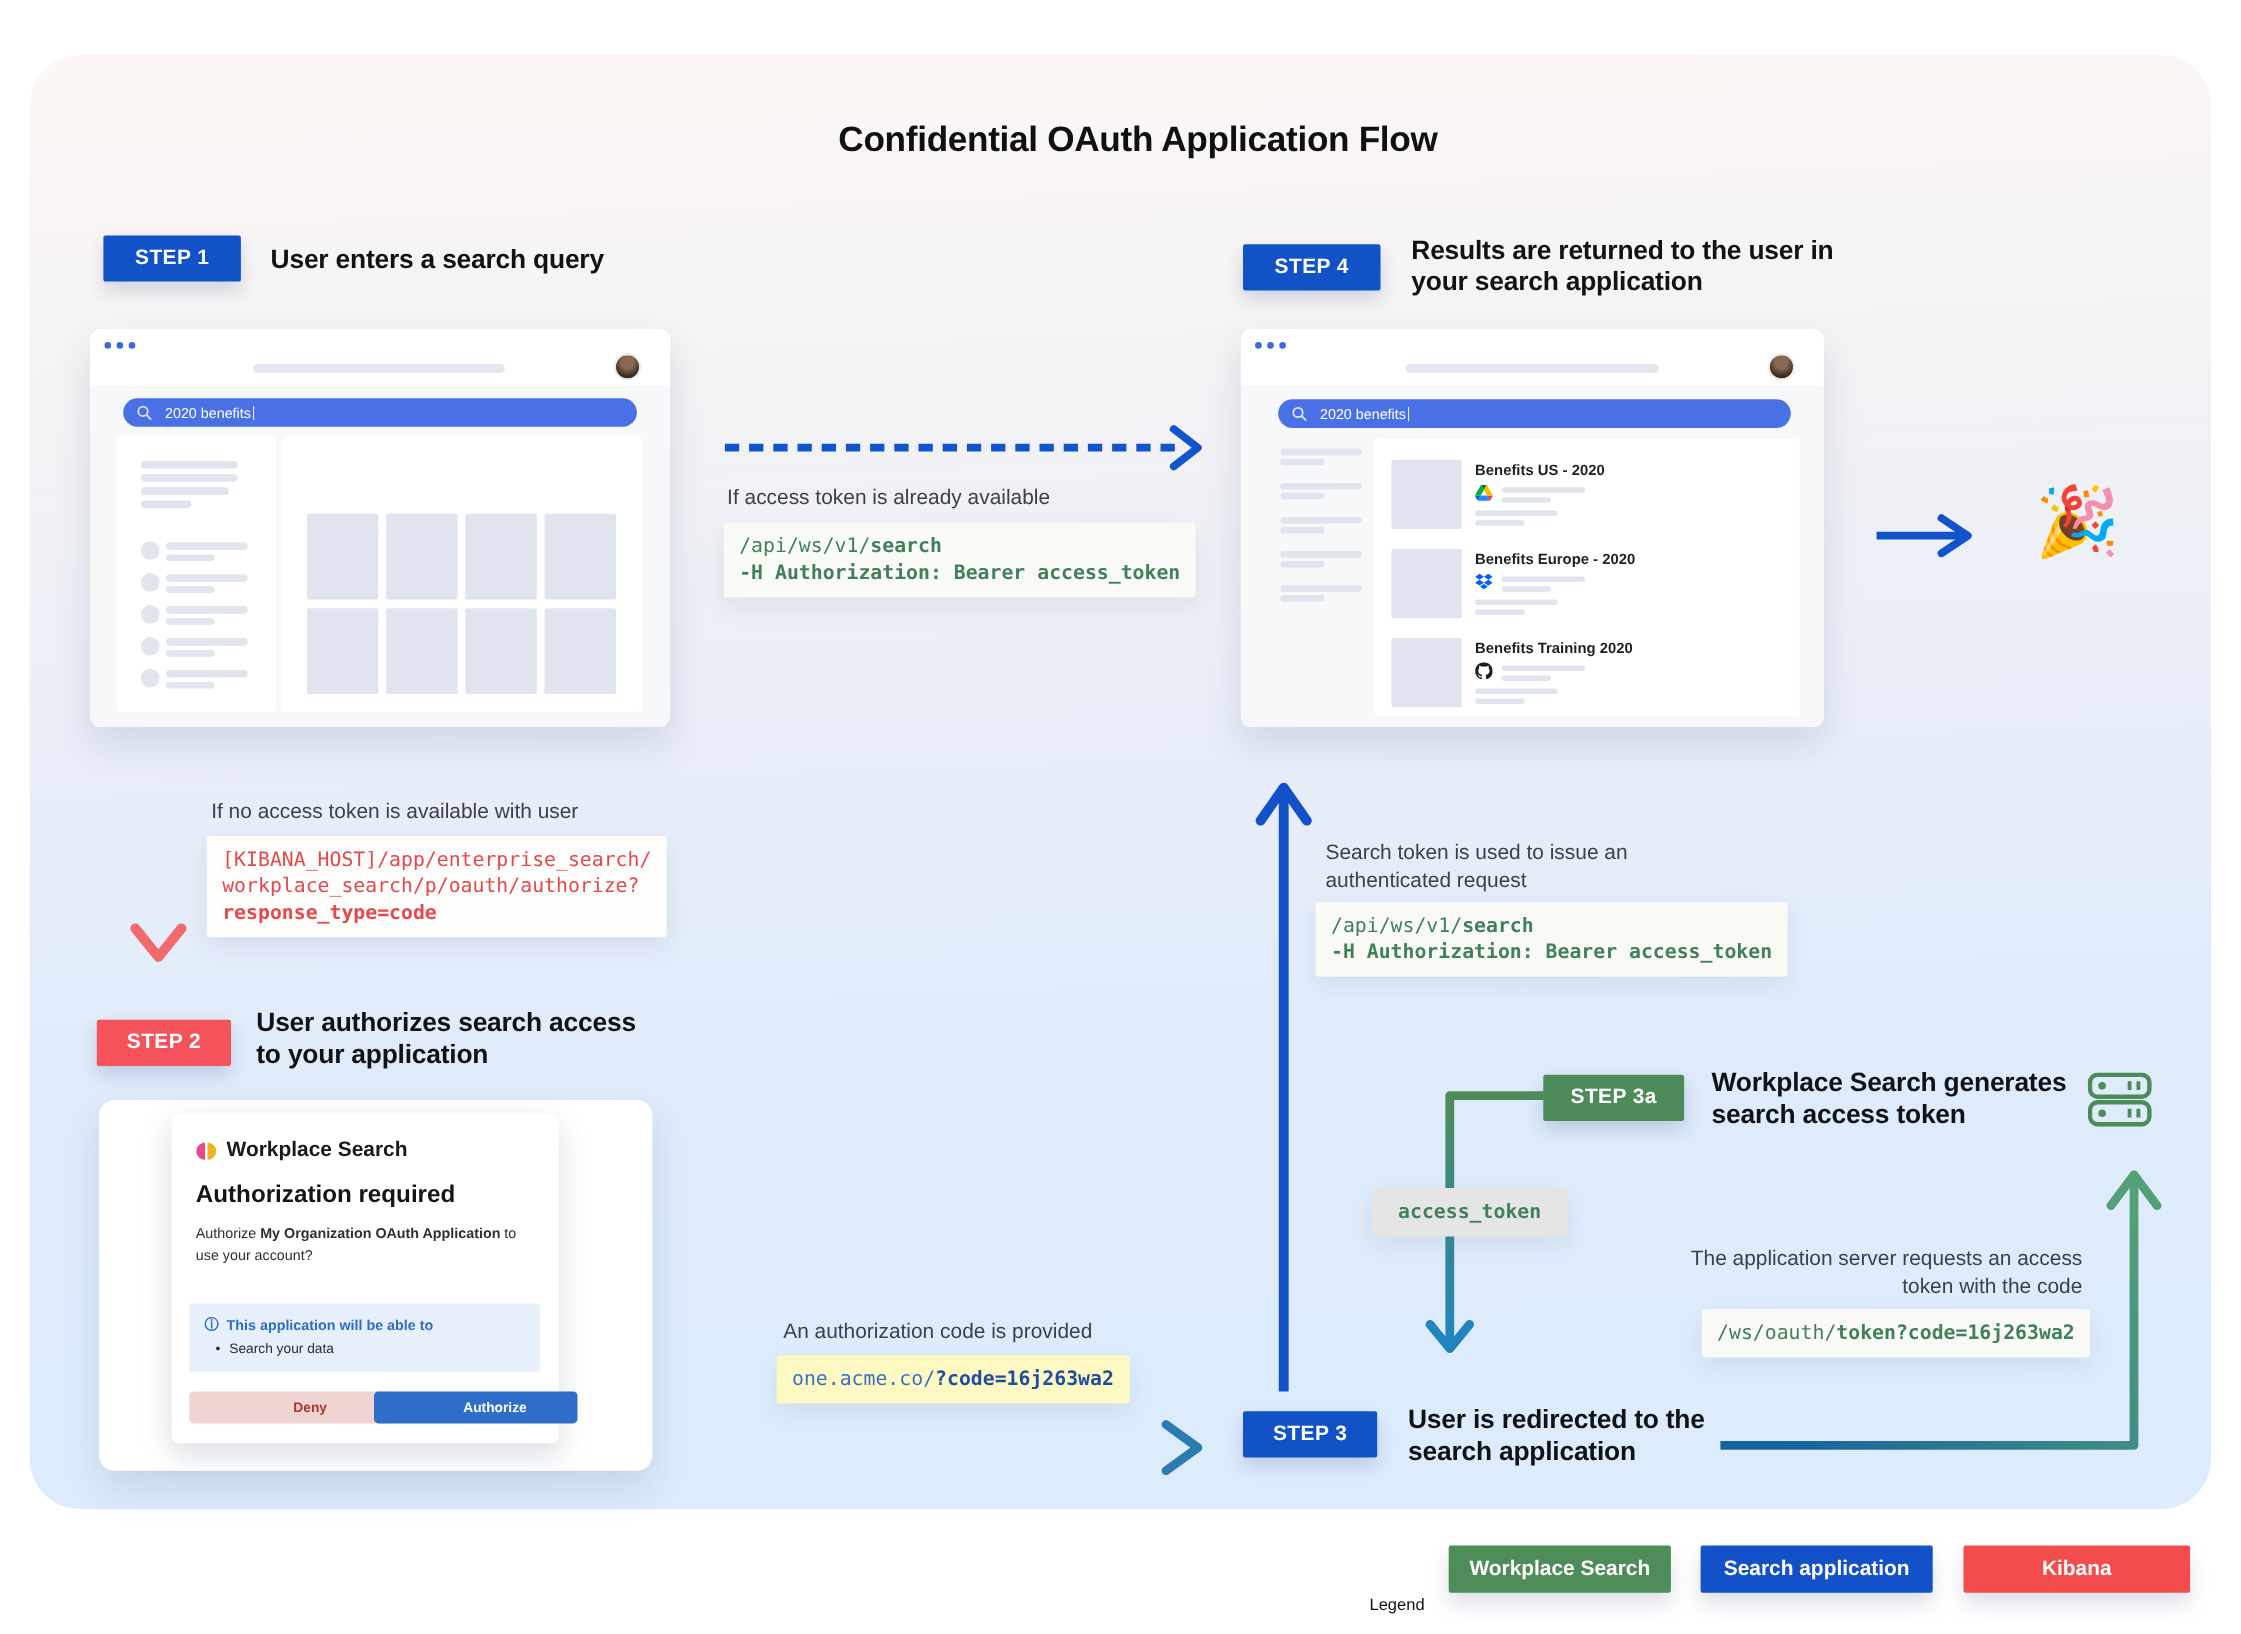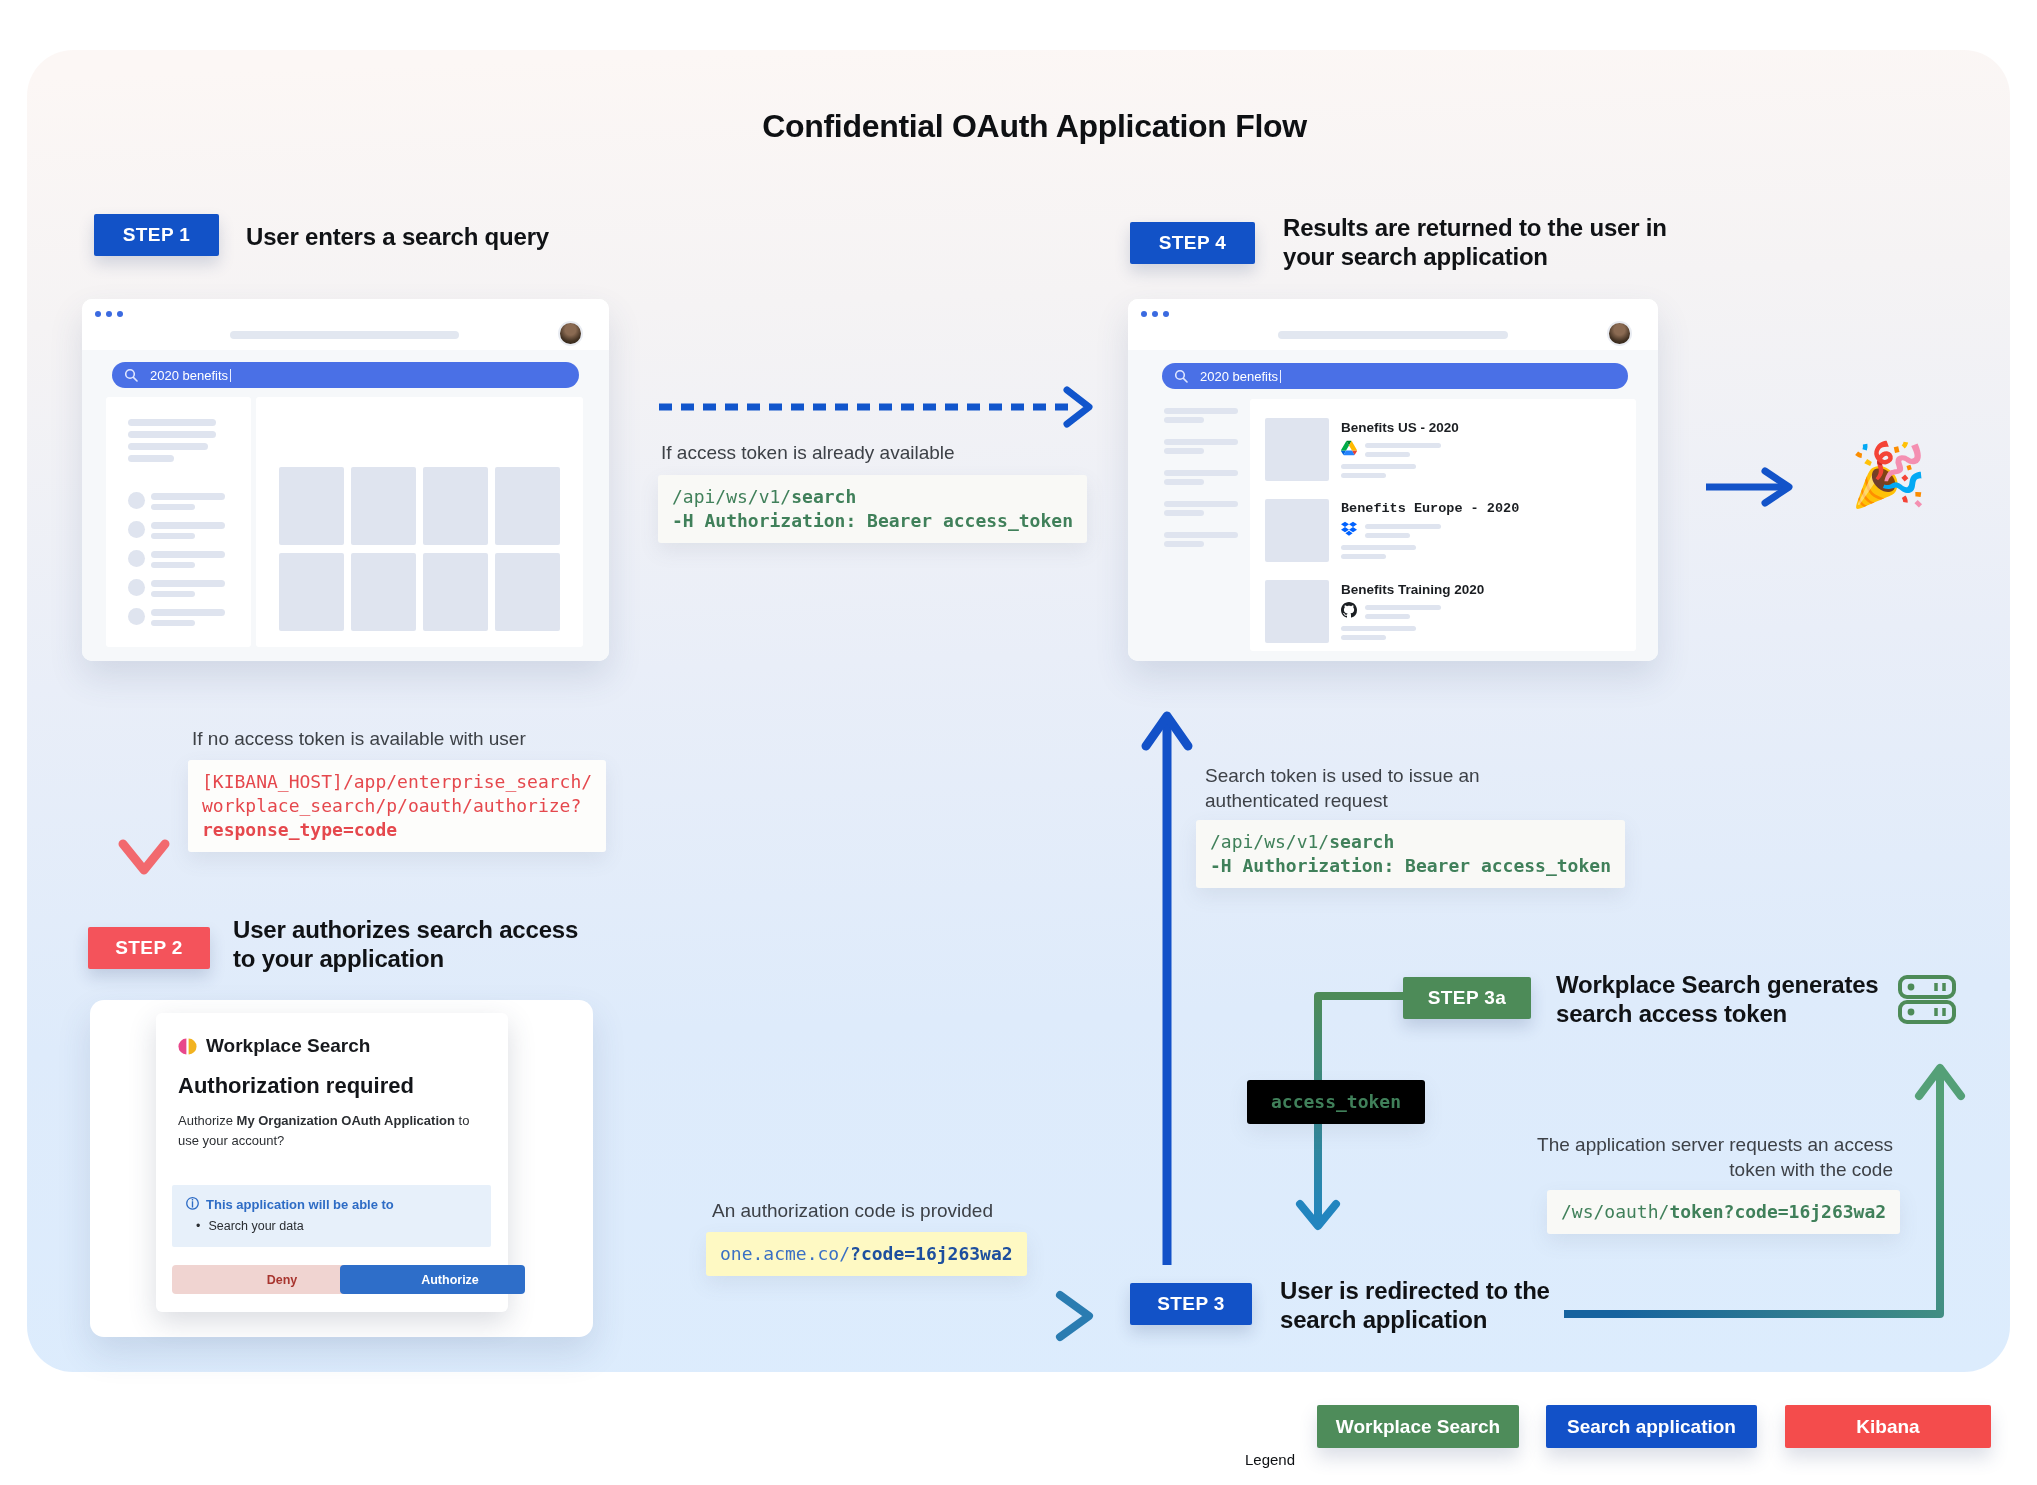--- a/index.html
+++ b/index.html
@@ -213,21 +213,21 @@
   <svg style="position:absolute;left:1290px;top:972px;" width="125" height="272" viewBox="0 0 125 272">
     <defs>
         <linearGradient id="g-greenblue" x1="0" y1="0" x2="0" y2="1">
           <stop offset="0" stop-color="#4d8b58"></stop>
           <stop offset="1" stop-color="#2285bf"></stop>
         </linearGradient>
       </defs>
     <path d="M115 24 L28 24 L28 250" fill="none" stroke="url(#g-greenblue)" stroke-width="8" stroke-linejoin="round"></path>
     <path d="M10 232 L28 254 L46 232" fill="none" stroke="#2285bf" stroke-width="8" stroke-linecap="round" stroke-linejoin="round"></path>
   </svg>
-  <div class="codebox code-green" style="left:1247px;top:1080px;background:#000000;padding:10px 24px;"><b>access_token</b></div>
+  <div class="codebox code-green" style="left:1247px;top:1080px;background:#e5e5e5;padding:10px 24px;"><b>access_token</b></div>
 
   <div class="note" style="right:144px;top:1132px;width:400px;text-align:right;">The application server requests an access token with the code</div>
   <div class="codebox code-green" style="left:1547px;top:1190px;">
     <span>/ws/oauth/</span><b>token?code=16j263wa2</b>
   </div>
 
   <svg style="position:absolute;left:1558px;top:1040px;" width="420" height="290" viewBox="0 0 420 290">
     <defs>
         <linearGradient id="g-blueteal" gradientUnits="userSpaceOnUse" x1="60" y1="274" x2="382" y2="60">
           <stop offset="0" stop-color="#16639f"></stop>
@@ -284,21 +284,21 @@
             <path d="M73.4 26.5 60.7 4.5c-.8-1.4-1.95-2.5-3.3-3.3L43.65 25l16.15 28h27.45c0-1.55-.4-3.1-1.2-4.5z" fill="#ffba00"></path>
           </svg>
           <i class="sk" style="left:115px;top:25px;width:76px;height:5px"></i>
           <i class="sk" style="left:115px;top:34px;width:45px;height:5px"></i>
           <i class="sk" style="left:91px;top:46px;width:75px;height:5px"></i>
           <i class="sk" style="left:91px;top:55px;width:45px;height:5px"></i>
         </div>
 
         <div style="position:absolute;left:0;top:100px;width:100%;height:63px;">
           <i class="sk" style="left:15px;top:0;width:64px;height:63px;border-radius:2px"></i>
-          <span class="result-title" style="left:91px;top:2px;font-family:Liberation Mono, monospace;">Benefits Europe - 2020</span>
+          <span class="result-title" style="left:91px;top:2px;">Benefits Europe - 2020</span>
           <svg class="src-icon" style="left:91px;top:22px;" viewBox="0 0 24 22">
             <path fill="#0061fe" d="M6 0 12 4 6 8 0 4 Z M18 0 24 4 18 8 12 4 Z M6 8 12 12 6 16 0 12 Z M18 8 24 12 18 16 12 12 Z M12 13.8 17.4 17.3 12 21 6.6 17.3 Z"></path>
           </svg>
           <i class="sk" style="left:115px;top:25px;width:76px;height:5px"></i>
           <i class="sk" style="left:115px;top:34px;width:45px;height:5px"></i>
           <i class="sk" style="left:91px;top:46px;width:75px;height:5px"></i>
           <i class="sk" style="left:91px;top:55px;width:45px;height:5px"></i>
         </div>
 
         <div style="position:absolute;left:0;top:181px;width:100%;height:63px;">

